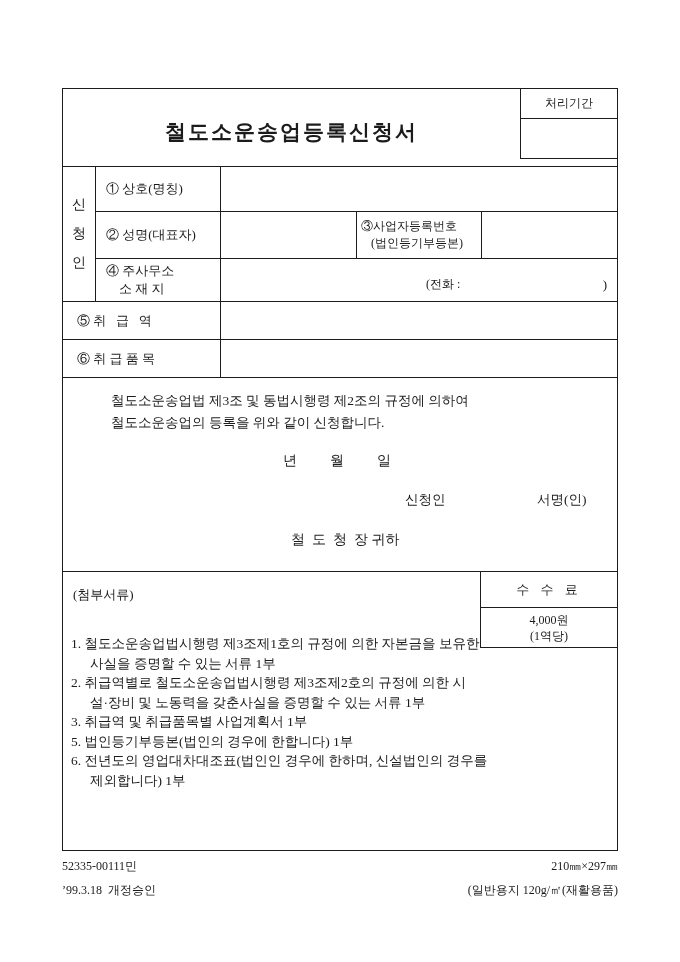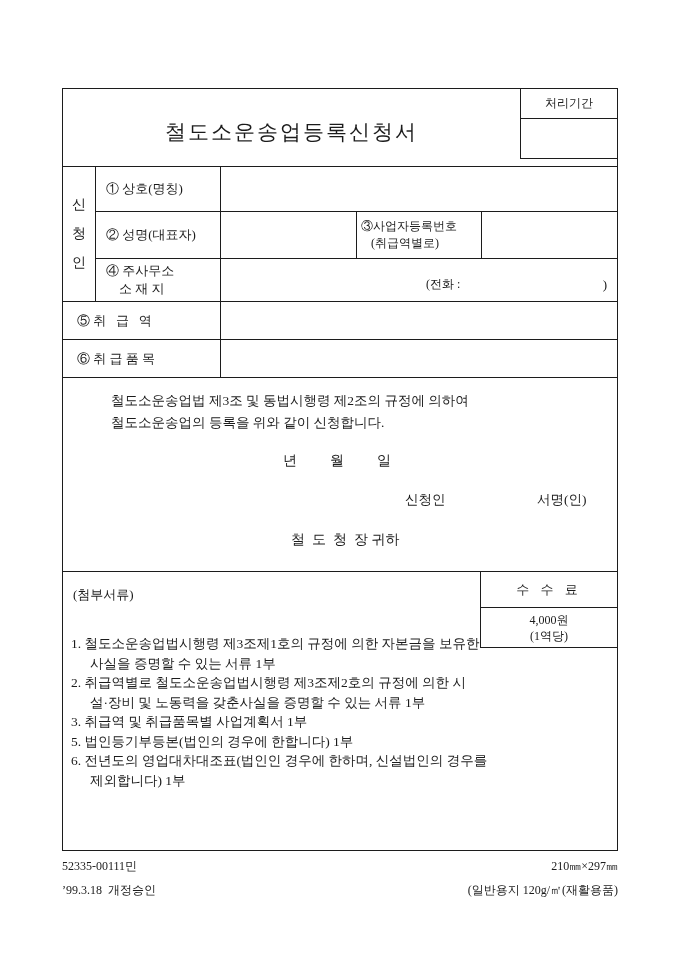--- a/index.html
+++ b/index.html
@@ -6,21 +6,21 @@
   html,body { background:#ffffff; }
   body { font-family:"Liberation Serif","DejaVu Serif",serif; color:#1b1b1b; }
   .sheet { position:relative; width:680px; height:962px; background:#fff; overflow:hidden; }
   .form-box { position:absolute; left:62px; top:88px; width:556px; height:763px;
               border:1.5px solid #1c1c1c; display:flex; flex-direction:column; }
   .pre { white-space:pre; }
 
   
   .sec-header { position:relative; height:77px; display:flex; }
   .title-cell { flex:1; display:flex; align-items:center; justify-content:center; padding-right:97px; }
-  .form-title { font-size:21px; font-weight:normal; letter-spacing:2px;margin-top:8px; }
+  .form-title { font-size:21px; font-weight:bold; letter-spacing:2px;margin-top:8px; }
   .period-box { position:absolute; top:0; right:0; width:97px; height:70px;
                 border-left:1px solid #1c1c1c; border-bottom:1px solid #1c1c1c; }
   .period-head { height:30px; border-bottom:1px solid #1c1c1c; display:flex; align-items:center; justify-content:center; font-size:12px; }
   .period-val { height:39px; }
 
   
   .sec-applicant { height:135px; border-top:1px solid #1c1c1c; display:flex; }
   .side-col { width:33px; border-right:1px solid #1c1c1c; display:flex; flex-direction:column;
               align-items:center; justify-content:center; gap:11px; font-size:14px; }
   .app-rows { flex:1; display:flex; flex-direction:column; }
@@ -97,21 +97,21 @@
         <div class="app-row row-a">
           <div class="lbl-cell">① 상호(명칭)</div>
           <div class="val-cell"></div>
         </div>
 
         <div class="app-row row-b">
           <div class="lbl-cell">② 성명(대표자)</div>
           <div class="val-cell cell-135"></div>
           <div class="reg-cell">
             <span class="l1">③사업자등록번호</span>
-            <span class="l2">(취급역별로)</span>
+            <span class="l2">(법인등기부등본)</span>
           </div>
           <div class="val-cell"></div>
         </div>
 
         <div class="app-row row-c">
           <div class="lbl-cell">
             <span>④ 주사무소</span>
             <span class="pre" style="padding-left:13px;">소 재 지</span>
           </div>
           <div class="val-cell">

